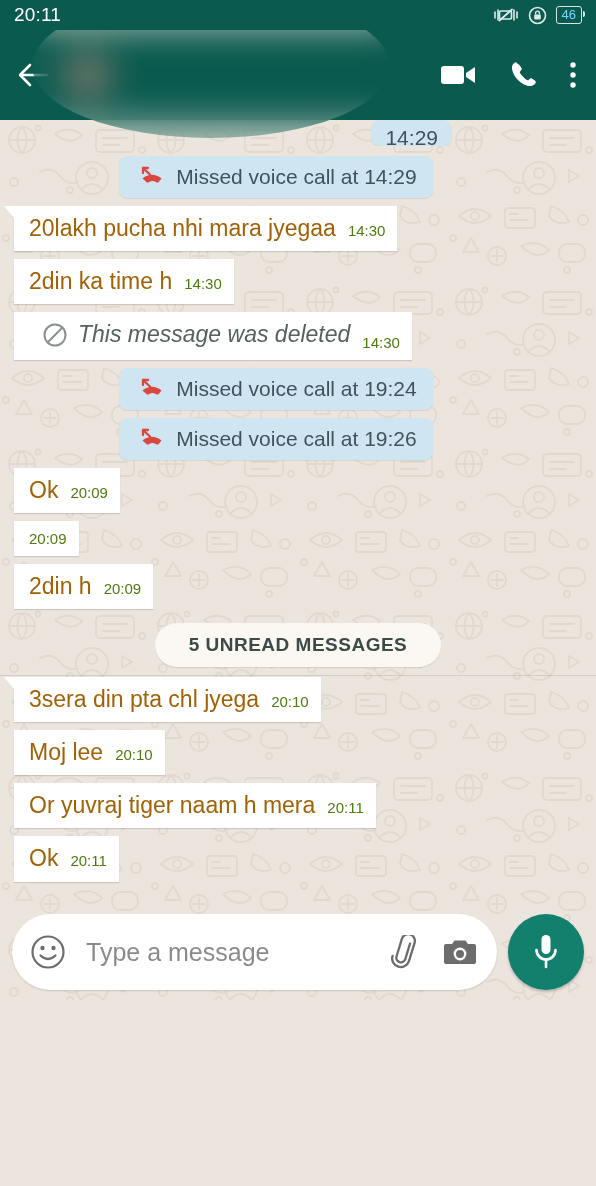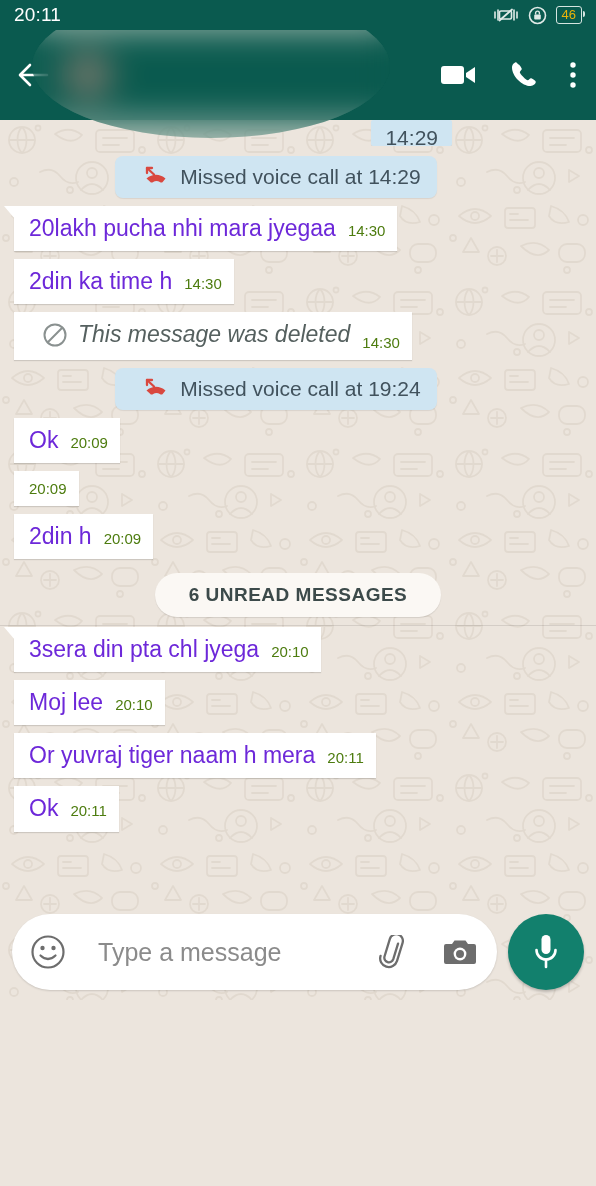--- a/index.html
+++ b/index.html
@@ -40,21 +40,21 @@
   .status-right {
     margin-left: auto;
     display: flex;
     align-items: center;
     gap: 9px;
   }
   .battery {
     border: 1.6px solid #d6e5e1;
     border-radius: 3px;
     padding: 0px 5px 1px 5px;
-    color: #eab308;
+    color: #7dd3fc;
     font-size: 13px;
     line-height: 15px;
     position: relative;
   }
   .battery::after {
     content: "";
     position: absolute;
     right: -4px; top: 4px;
     width: 2.5px; height: 6px;
     background: #d6e5e1;
@@ -167,21 +167,21 @@
     content: "";
     position: absolute;
     left: -10px; top: 0;
     width: 0; height: 0;
     border-top: 0 solid transparent;
     border-right: 11px solid #ffffff;
     border-bottom: 13px solid transparent;
   }
   .msg-text {
     font-size: 23px;
-    color: #6d28d9;
+    color: #a16207;
     line-height: 1.18;
     white-space: nowrap;
   }
   .msg-time {
     font-size: 15px;
     color: #4d7c0f;
     flex: 0 0 auto;
     white-space: nowrap;
   }
 
@@ -192,38 +192,38 @@
     font-size: 23px;
     color: #55605f;
     font-style: italic;
     white-space: nowrap;
   }
 
   
   .call-bubble {
     background: #cfe5f2;
     border-radius: 8px;
-    padding: 9px 16px 9px 28px;
+    padding: 9px 16px 9px 20px;
     display: flex;
     align-items: center;
     gap: 11px;
     box-shadow: 0 1px 1px rgba(0,0,0,0.08);
     margin-right: 44px;
   }
   .call-text {
     font-size: 21px;
     color: #41525d;
     white-space: nowrap;
   }
 
   
   .clipped-row { margin-bottom: 10px; height: 26px; overflow: hidden; display:flex; justify-content:flex-end; padding-right: 130px;}
   .clipped-bubble {
     background: #cfe5f2;
-    border-radius: 2px;
+    border-radius: 9px;
     padding: 6px 14px;
     font-size: 21px;
     color: #41525d;
     box-shadow: 0 1px 1px rgba(0,0,0,0.08);
   }
 
   
   .unread-wrap {
     position: relative;
     margin: 14px 0 10px 0;
@@ -261,21 +261,21 @@
     z-index: 20;
   }
   .input-pill {
     flex: 1 1 auto;
     height: 76px;
     background: #ffffff;
     border-radius: 40px;
     display: flex;
     align-items: center;
     padding: 0 20px 0 18px;
-    gap: 32px;
+    gap: 20px;
     box-shadow: 0 1px 2px rgba(0,0,0,0.14);
   }
   .placeholder {
     flex: 1 1 auto;
     font-size: 25px;
     color: #8b8b8b;
   }
   .mic-btn {
     width: 76px; height: 76px;
     border-radius: 50%;
@@ -444,20 +444,32 @@
             <svg width="26" height="24" viewBox="0 0 26 24">
               <path d="M3.5 13.5 c6 -5 13 -5 19 0 l-2.6 3.2 c-1.1 1.3 -2 0.9 -3.1 0.2 c-1.9 -1.2 -4.7 -1.2 -6.6 0 c-1.1 0.7 -2 1.1 -3.1 -0.2 z" fill="#d9483f"></path>
               <path d="M4 3 L11 9.5" stroke="#d9483f" stroke-width="2.3" stroke-linecap="round"></path>
               <path d="M4 8 L4 3 L9 3" fill="none" stroke="#d9483f" stroke-width="2.3" stroke-linecap="round" stroke-linejoin="round"></path>
             </svg>
           </span>
           <span class="call-text">Missed voice call at 19:24</span>
         </div>
       </div>
 
+      <div class="row center">
+        <div class="call-bubble">
+          <span class="ib-icon">
+            <svg width="26" height="24" viewBox="0 0 26 24">
+              <path d="M3.5 13.5 c6 -5 13 -5 19 0 l-2.6 3.2 c-1.1 1.3 -2 0.9 -3.1 0.2 c-1.9 -1.2 -4.7 -1.2 -6.6 0 c-1.1 0.7 -2 1.1 -3.1 -0.2 z" fill="#d9483f"></path>
+              <path d="M4 3 L11 9.5" stroke="#d9483f" stroke-width="2.3" stroke-linecap="round"></path>
+              <path d="M4 8 L4 3 L9 3" fill="none" stroke="#d9483f" stroke-width="2.3" stroke-linecap="round" stroke-linejoin="round"></path>
+            </svg>
+          </span>
+          <span class="call-text">Missed voice call at 19:26</span>
+        </div>
+      </div>
 
 
       <div class="row left">
         <div class="bubble">
           <span class="msg-text">Ok</span>
           <span class="msg-time">20:09</span>
         </div>
       </div>
 
       <div class="row left">
@@ -468,21 +480,21 @@
 
       <div class="row left">
         <div class="bubble">
           <span class="msg-text">2din h</span>
           <span class="msg-time">20:09</span>
         </div>
       </div>
 
       <div class="unread-wrap">
         <div class="unread-line"></div>
-        <div class="unread-pill">6 UNREAD MESSAGES</div>
+        <div class="unread-pill">5 UNREAD MESSAGES</div>
       </div>
 
       <div class="row left">
         <div class="bubble tail">
           <span class="msg-text">3sera din pta chl jyega</span>
           <span class="msg-time">20:10</span>
         </div>
       </div>
 
       <div class="row left">

